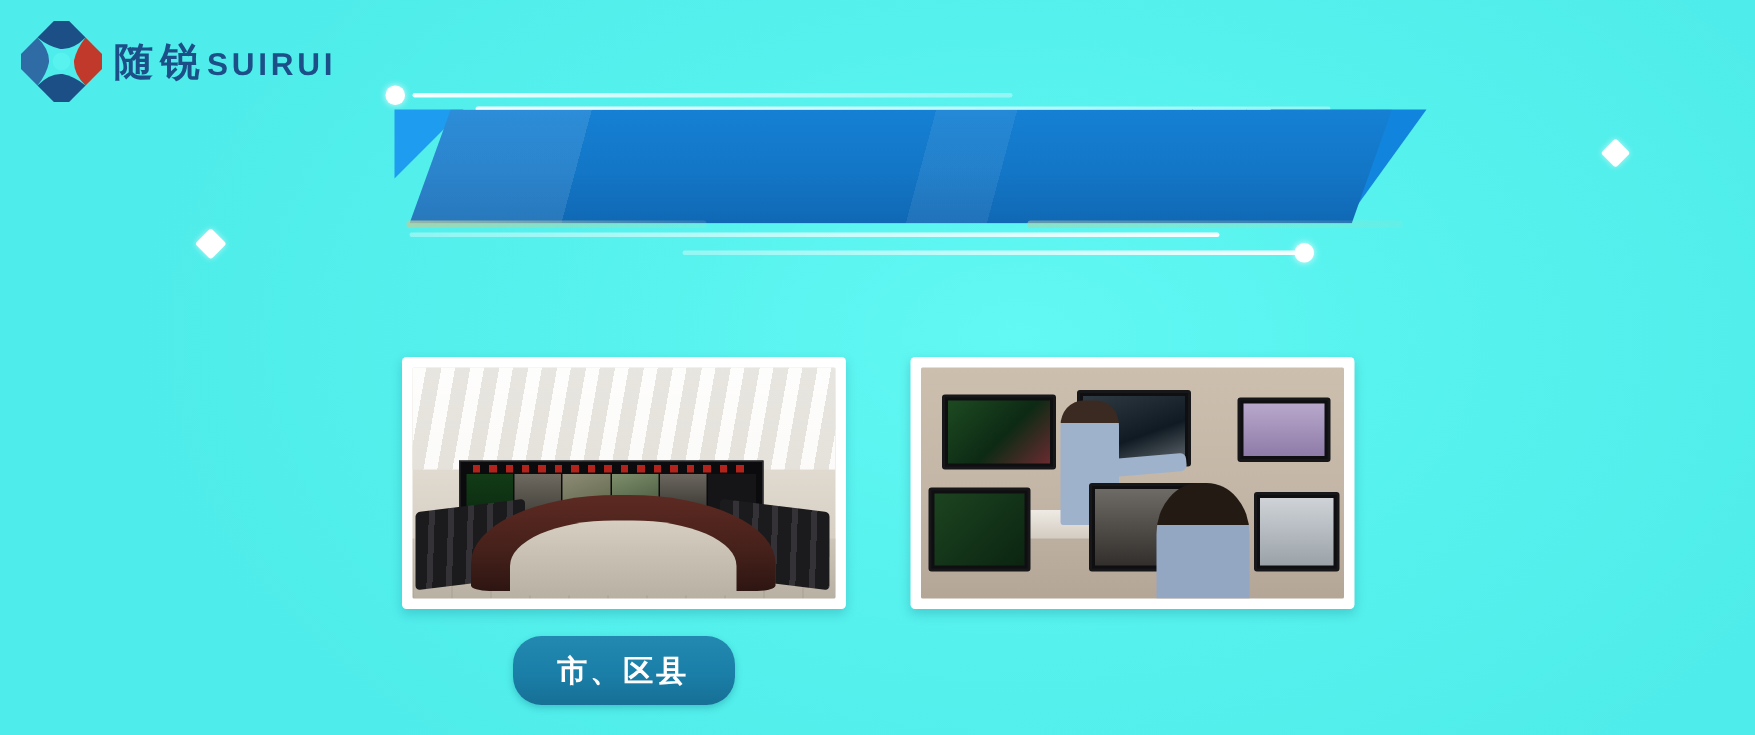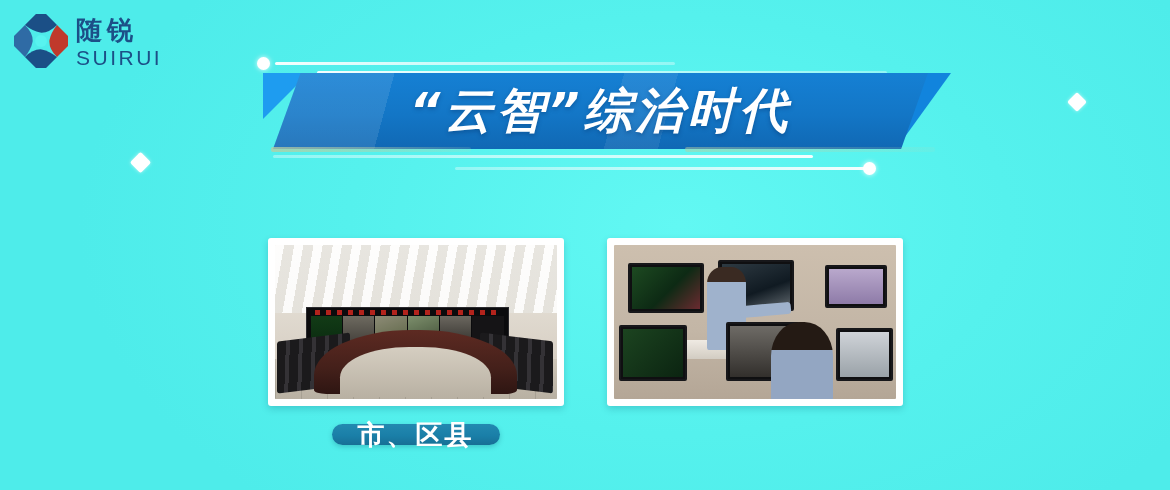--- a/index.html
+++ b/index.html
@@ -27,27 +27,27 @@
     border-radius:2px;
     box-shadow:0 0 4px rgba(255,255,255,.6);
   }
 
   
   #logo-block {
     position:absolute; left:14px; top:14px;
     display:flex; align-items:center; gap:8px;
   }
   #logo-mark { width:54px; height:54px; display:block; }
-  #logo-text { display:flex; flex-direction:column; line-height:1; padding-top:2px; }
+  #logo-text { display:flex; flex-direction:row; line-height:1; padding-top:2px; }
   #logo-cn {
     font-size:26px; font-weight:bold; color:#1c4f87;
     letter-spacing:5px; font-family:"DejaVu Sans", sans-serif;
   }
   #logo-en {
-    font-size:21px; font-weight:normal; color:#1c4f87;
+    font-size:21px; font-weight:bold; color:#1c4f87;
     letter-spacing:2.5px; margin-top:4px;
   }
 
   
   #banner-wrap {
     position:absolute; left:255px; top:55px;
     width:690px; height:140px;
   }
   .hline {
     position:absolute; height:3px;
@@ -273,28 +273,28 @@
     border-radius:46% 46% 0 0 / 44% 44% 0 0;
   }
   .ph3 .desk {
     position:absolute; left:22%; top:62%; width:30%; height:12%;
     background:linear-gradient(180deg,#efeae3,#d2ccc2);
   }
 
   
   .pill {
     margin-top:18px;
-    min-width:148px; height:21px;
+    min-width:148px; height:46px;
     padding:0 26px;
     background:linear-gradient(180deg,#2389b0 0%, #1a7fa8 55%, #176f95 100%);
     border-radius:19px;
     display:flex; align-items:center; justify-content:center;
     color:#ffffff;
     font-family:"DejaVu Sans", sans-serif;
-    font-size:27px; font-weight:bold; letter-spacing:2px;
+    font-size:20px; font-weight:bold; letter-spacing:2px;
     box-shadow:0 2px 5px rgba(0,70,100,.25);
     white-space:nowrap;
   }
 </style>
 </head>
 <body>
 
 <div id="page">
 
   <div class="diamond" style="left:133px; top:155px; width:15px; height:15px;"></div>
@@ -321,21 +321,20 @@
     <div class="dot" style="left:2px; top:2px;"></div>
     <div class="hline" style="left:20px; top:7px; width:400px;"></div>
     <div class="hline" style="left:62px; top:16px; width:570px;"></div>
 
     <div class="tri" id="tri-right-dark"></div>
     <div class="tri" id="tri-right-up"></div>
     <div class="tri" id="tri-right-down"></div>
     <div class="tri" id="tri-left"></div>
 
     <div id="banner-bar"></div>
-    <div id="banner-title">“云智”综治时代</div>
 
     <div class="sheen" style="left:16px; top:92px; width:200px;"></div>
     <div class="sheen" style="left:430px; top:92px; width:250px; opacity:.65;"></div>
 
     <div class="hline rev" style="left:18px; top:100px; width:540px;"></div>
     <div class="hline rev" style="left:200px; top:112px; width:420px;"></div>
     <div class="dot" style="left:608px; top:107px;"></div>
   </div>
 
   <div id="cards">

